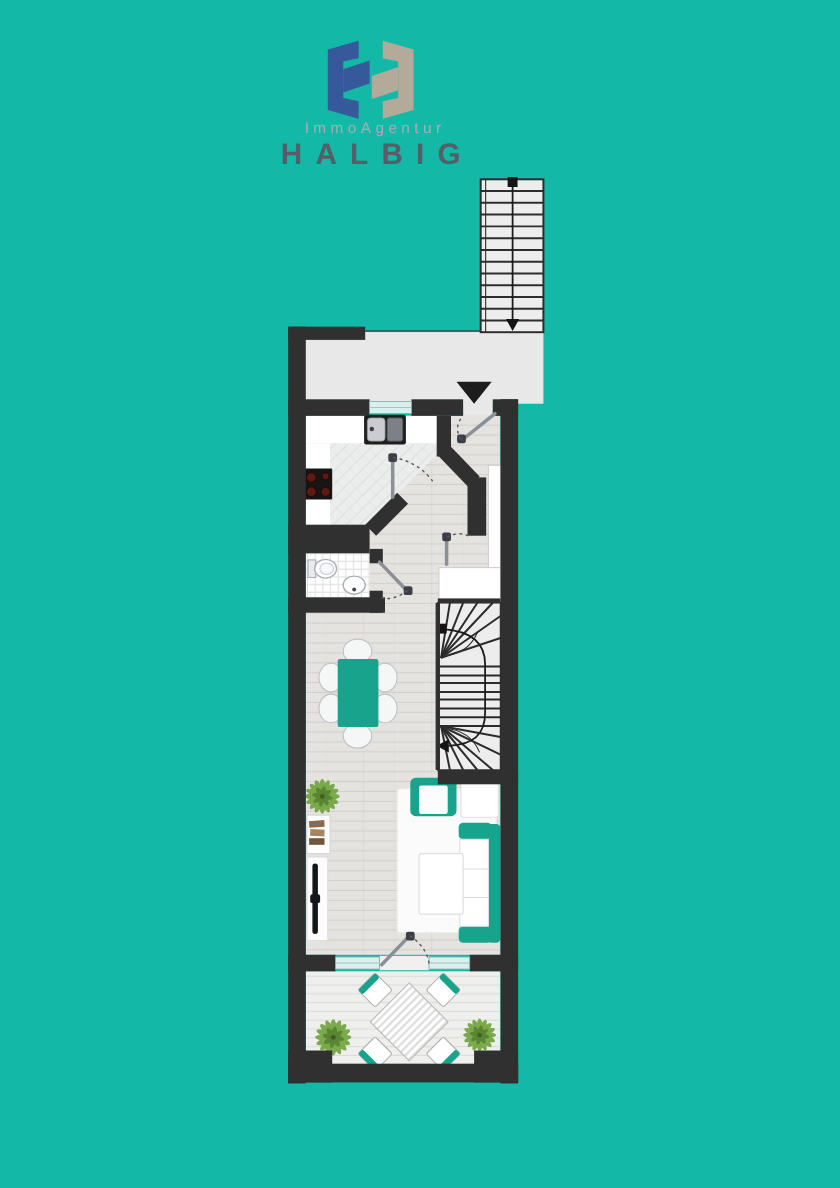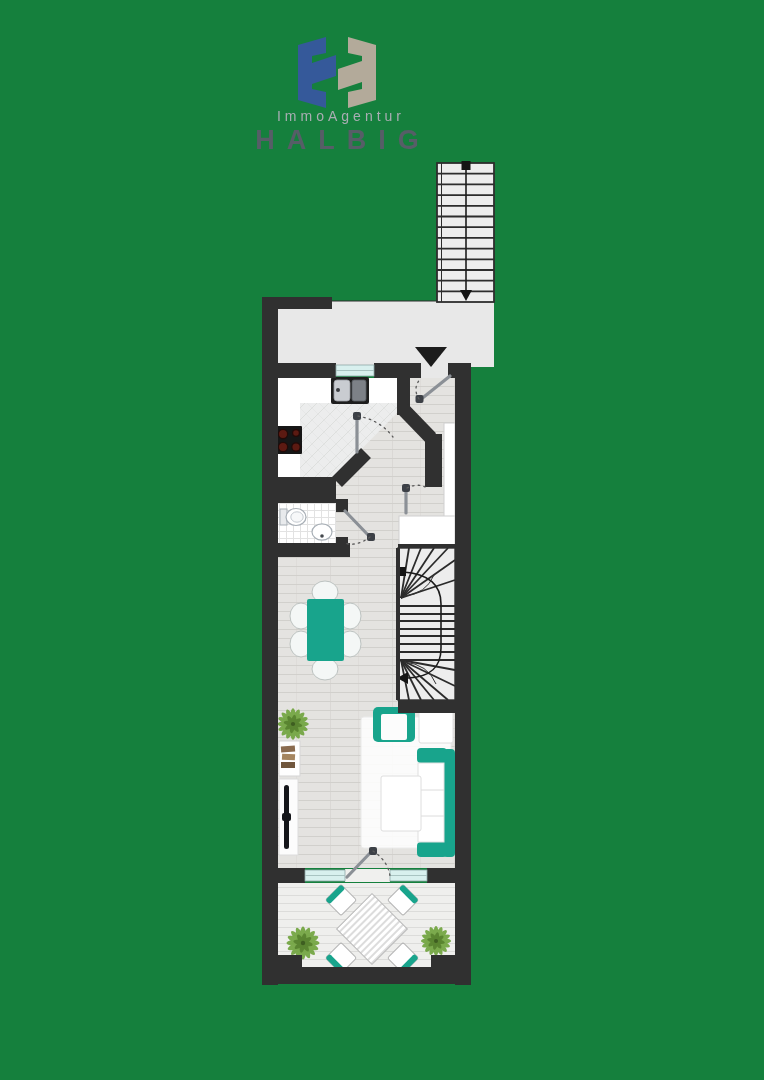--- a/index.html
+++ b/index.html
@@ -1,16 +1,16 @@
 <!DOCTYPE html>
 <html style="--wall: #303030; --teal: #18a48c; --glass: #d8f0ee; --landing: #e8e8e8; --stair: #ededed; --wood-base: #e4e3e0; --wood-line: #d1d0cc; --terrace-base: #efefed; --terrace-line: #dcdcda; --marble: #eceded; --marble-line: #dddfdd; --tile-line: #e2e2e2; --plant-green: #6fa33c; --plant-dark: #557f2d; --logo-blue: #35599a; --logo-tan: #b3aa9a; --label-gray: #a9adb3; --title-gray: #565e67; --arrow-black: #1c1c1c;"><head>
 <meta charset="utf-8">
 <style>
   html,body{margin:0;padding:0;background:#fff;}
-  .stage{position:relative;width:764px;height:1080px;background:#15803d;overflow:hidden;}
+  .stage{position:relative;width:764px;height:1080px;background:#14b8a6;overflow:hidden;}
   svg{position:absolute;left:0;top:0;}
   text{font-family:"Liberation Sans",sans-serif;}
   .logo-sub{fill:var(--label-gray,#a9adb3);font-size:14px;letter-spacing:4px;}
   .logo-title{fill:var(--title-gray,#565e67);font-size:27px;font-weight:bold;letter-spacing:12px;}
   .wall{fill:var(--wall,#303030);}
   .wallline{stroke:var(--wall,#303030);}
   .teal{fill:var(--teal,#18a48c);}
   .glass{fill:var(--glass,#d8f0ee);stroke:#90a9a7;stroke-width:.8;}
   .landing{fill:var(--landing,#e8e8e8);}
   .stairfill{fill:var(--stair,#ededed);}

